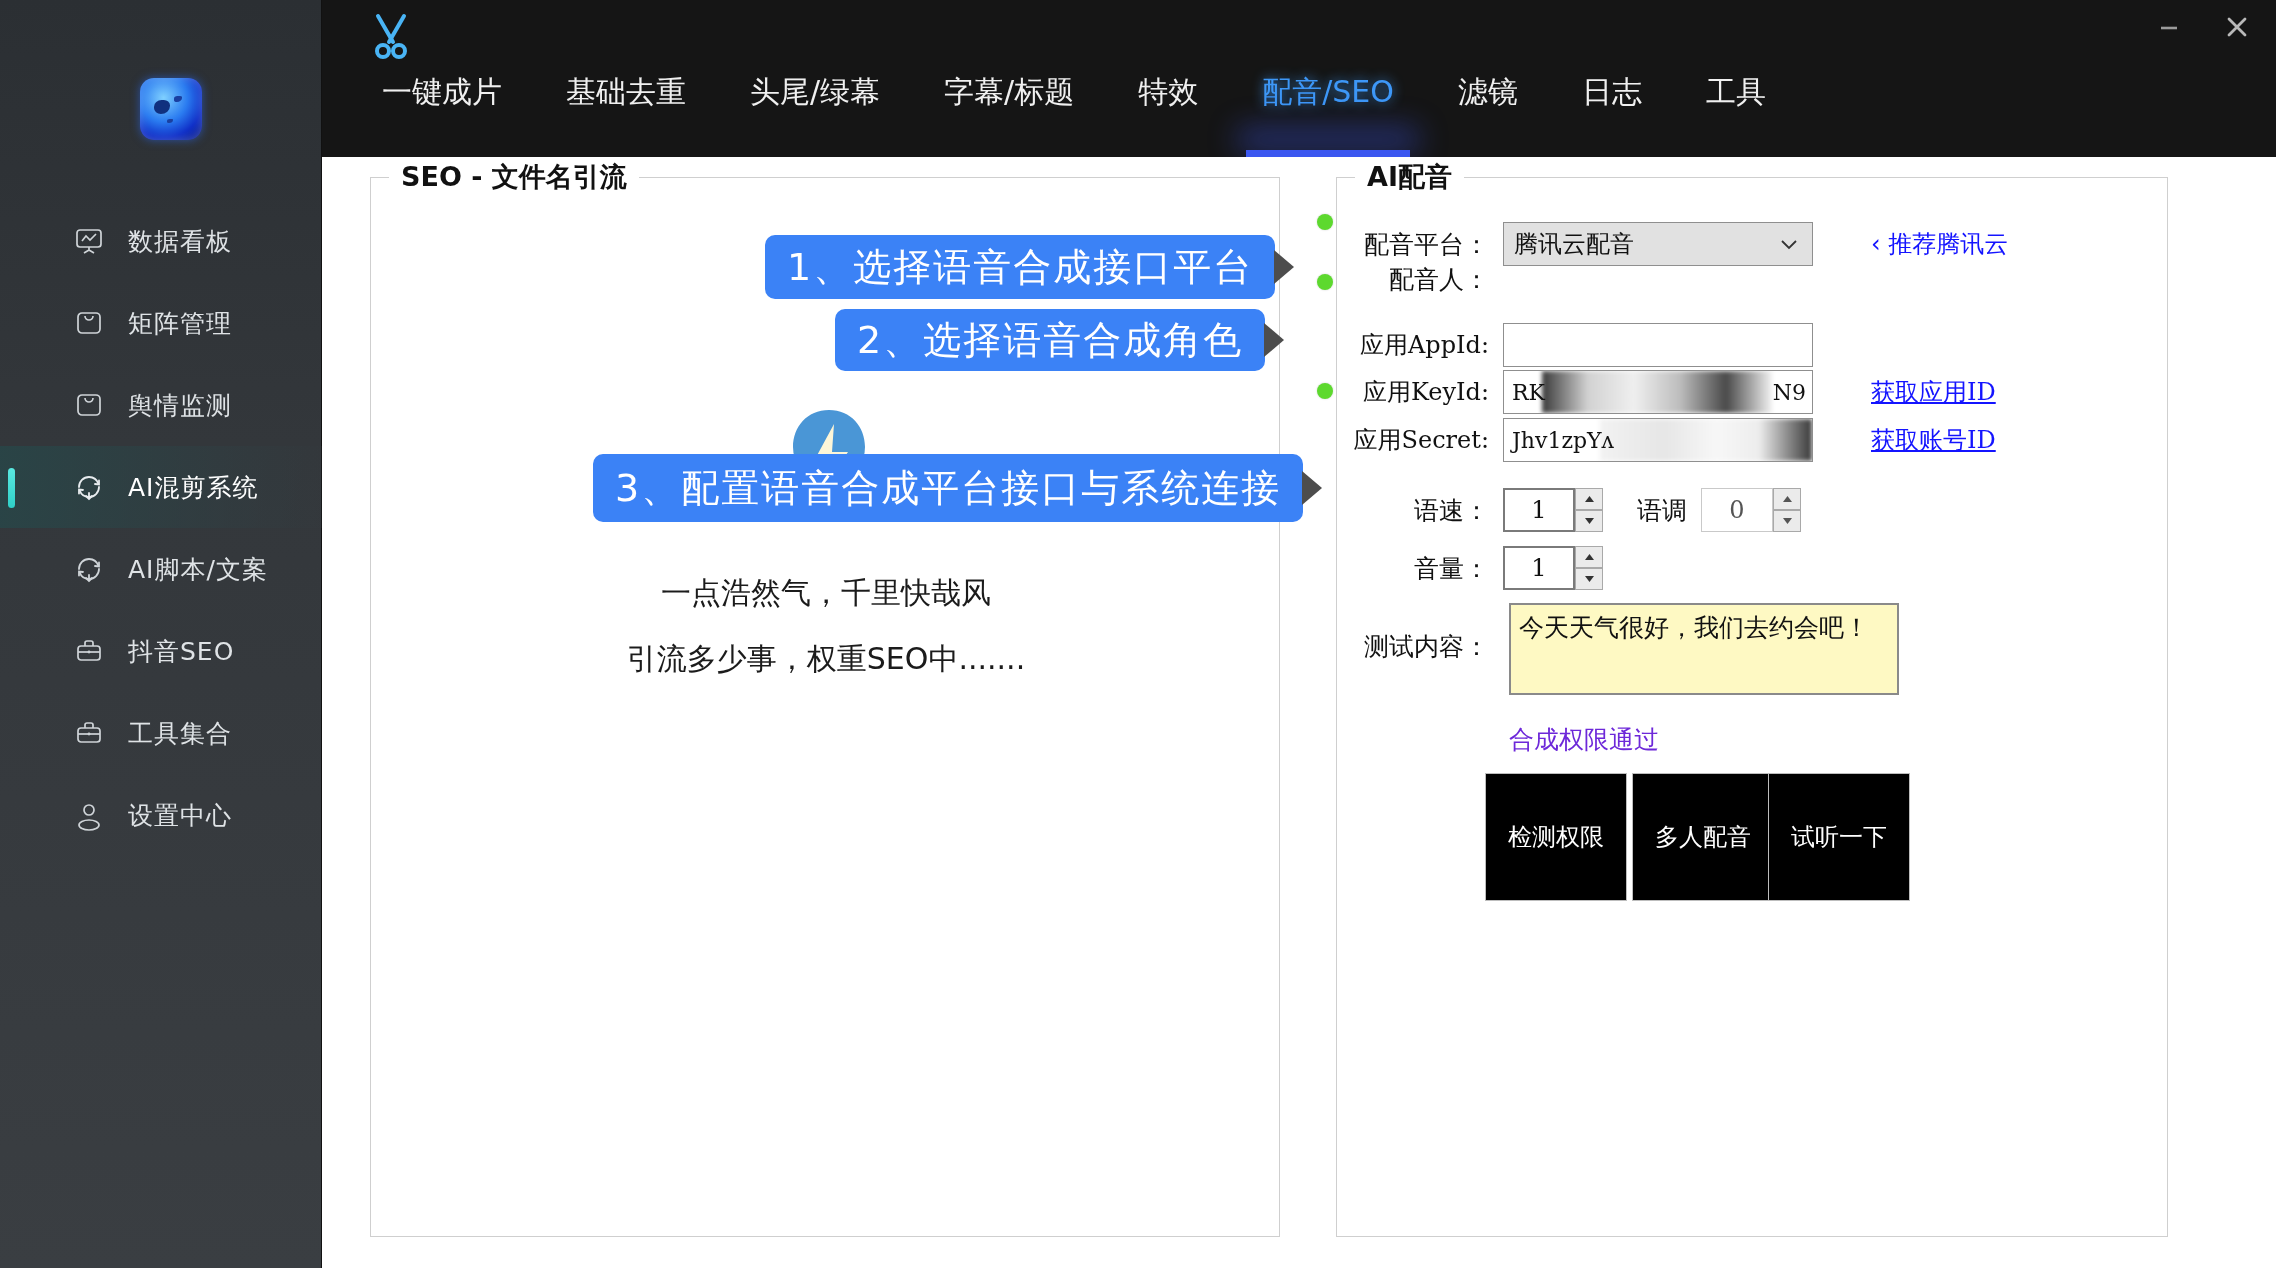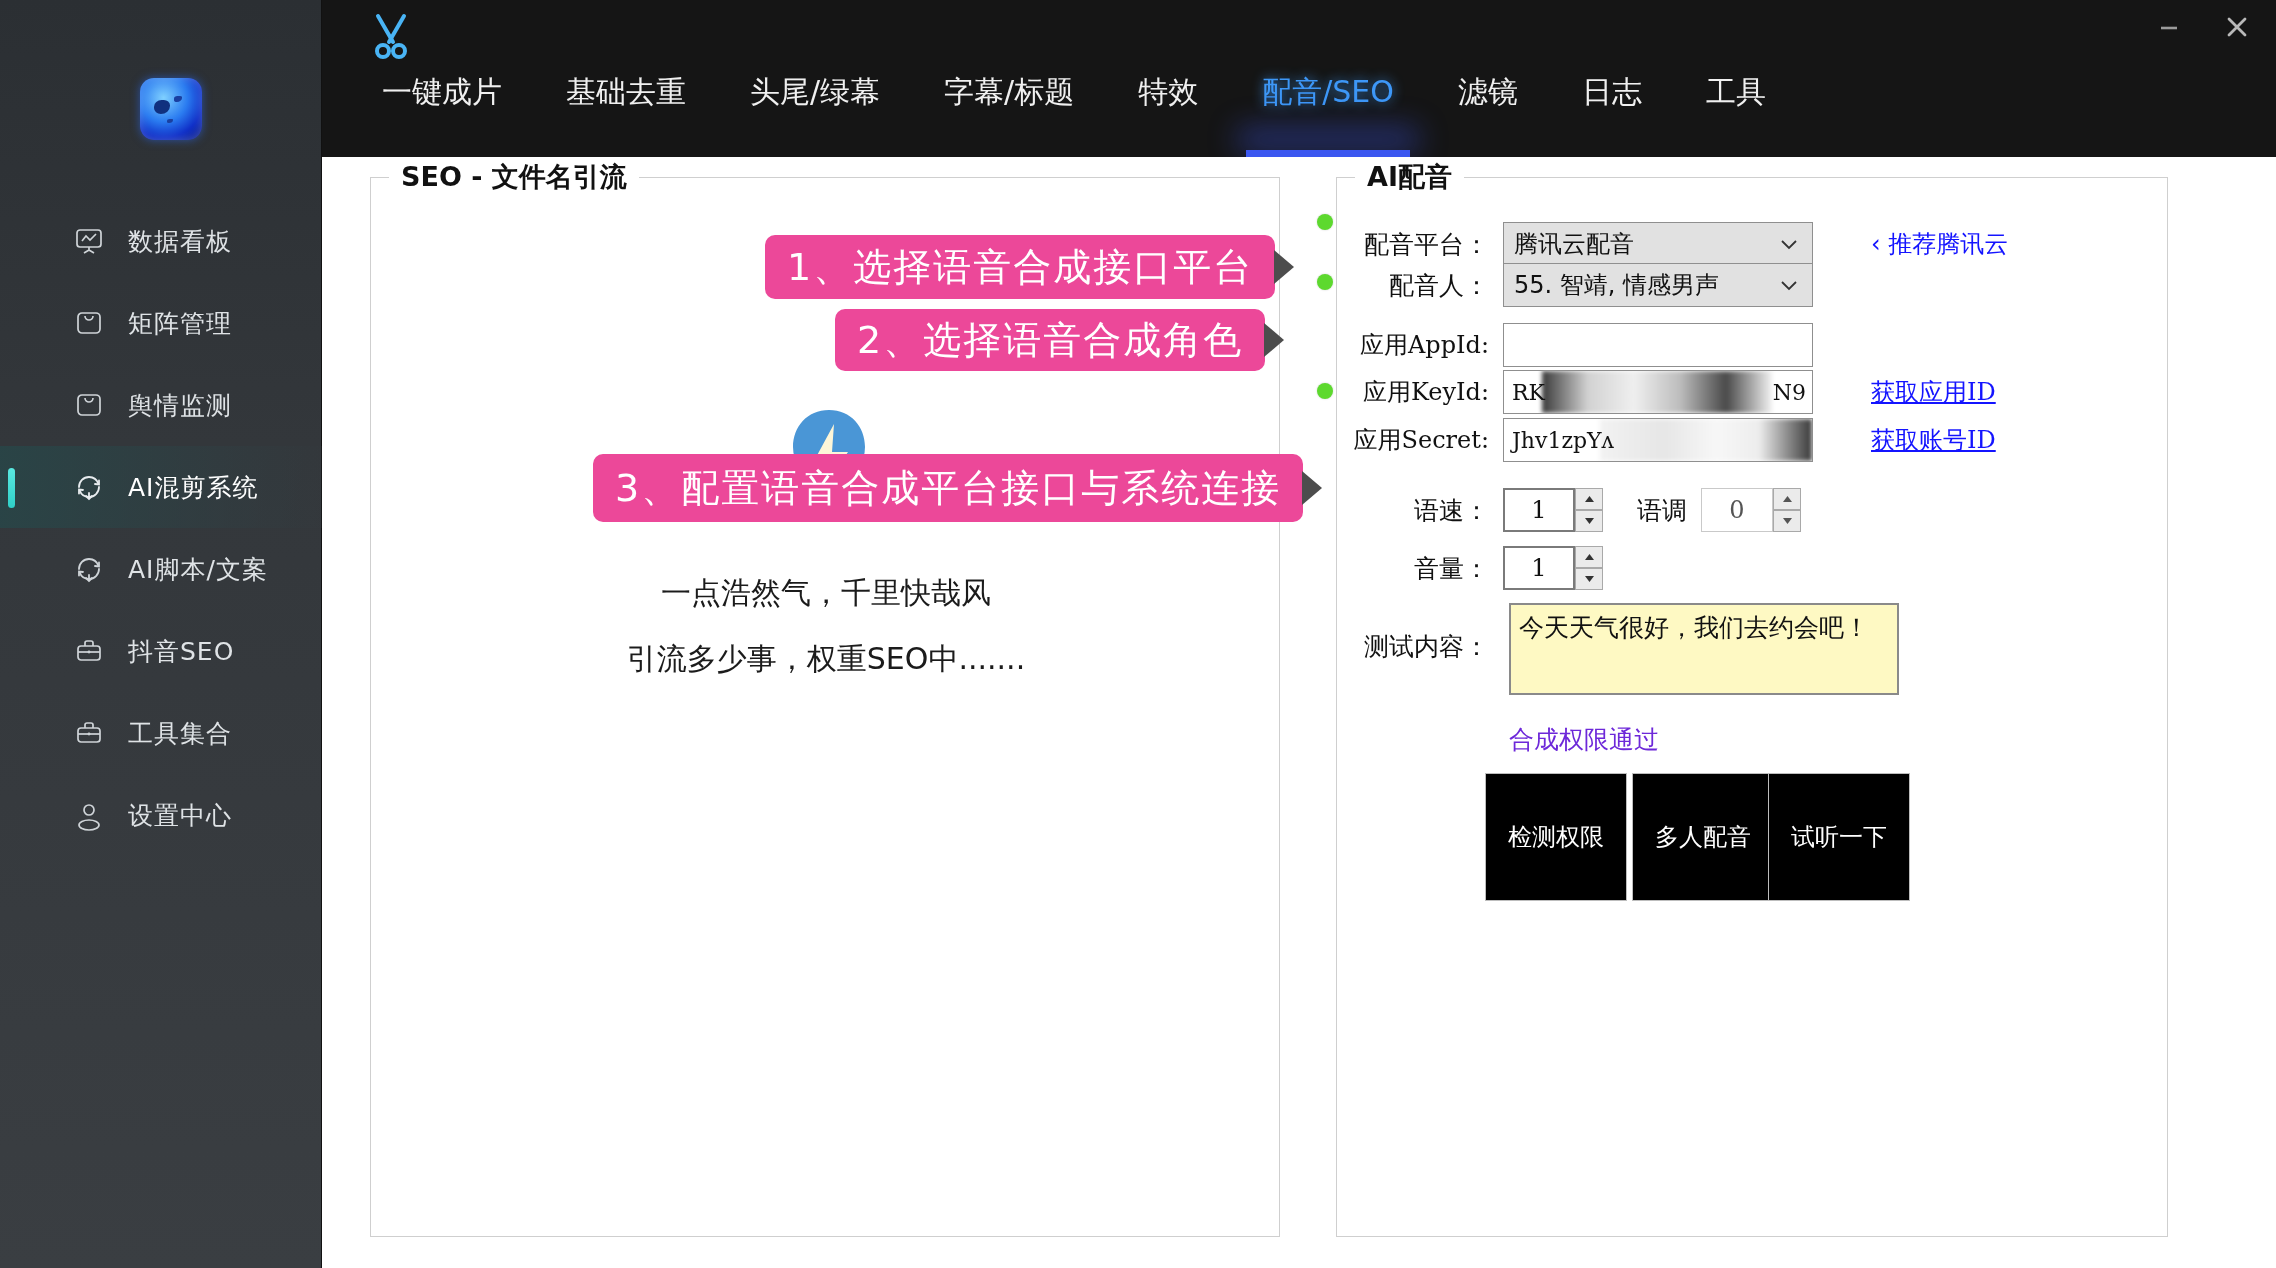--- a/index.html
+++ b/index.html
@@ -184,21 +184,21 @@
   }
   .blkbtn {
     position: absolute; background: #000; border: 1px solid #bdbdbd;
     width: 142px; height: 128px; color: #fff; font-size: 24px;
     display: flex; align-items: center; justify-content: center; cursor: pointer;
     font-family: "DejaVu Sans", "Liberation Sans", sans-serif;
   }
 
   
   .callout {
-    position: absolute; background: #ec4899; color: #fff;
+    position: absolute; background: #3b82f6; color: #fff;
     border-radius: 10px; display: flex; align-items: center;
     padding: 0 22px; font-size: 38px; letter-spacing: 2px;
     font-family: "DejaVu Sans", "Liberation Sans", sans-serif;
     white-space: nowrap; z-index: 40;
   }
   .callout::after {
     content: ""; position: absolute; right: -19px; top: 50%;
     transform: translateY(-50%);
     border-top: 17px solid transparent;
     border-bottom: 17px solid transparent;
@@ -396,28 +396,20 @@
                 <path d="M4 8 L11 15 L18 8"></path>
               </svg>
           </span>
         </span>
         <span class="bluelink nodeco" style="margin-left:58px;">‹ 推荐腾讯云</span>
       </div>
 
       <span class="greendot" style="left:-20px; top:96px;"></span>
       <div class="row" style="left:0px; top:85px; width:100%;">
         <span class="fld-label" style="width:152px;">配音人：</span>
-        <span class="combo" style="margin-left:14px;">
-          <span>55. 智靖, 情感男声</span>
-          <span class="chev">
-            <svg viewBox="0 0 22 22" fill="none" stroke="#333" stroke-width="1.8">
-                <path d="M4 8 L11 15 L18 8"></path>
-              </svg>
-          </span>
-        </span>
       </div>
 
       <div class="row" style="left:0px; top:145px; width:100%;">
         <span class="fld-label mono-label" style="width:152px;">应用AppId:</span>
         <span class="txtbox" style="margin-left:14px;">
           <span></span>
         </span>
       </div>
 
       <span class="greendot" style="left:-20px; top:205px;"></span>

